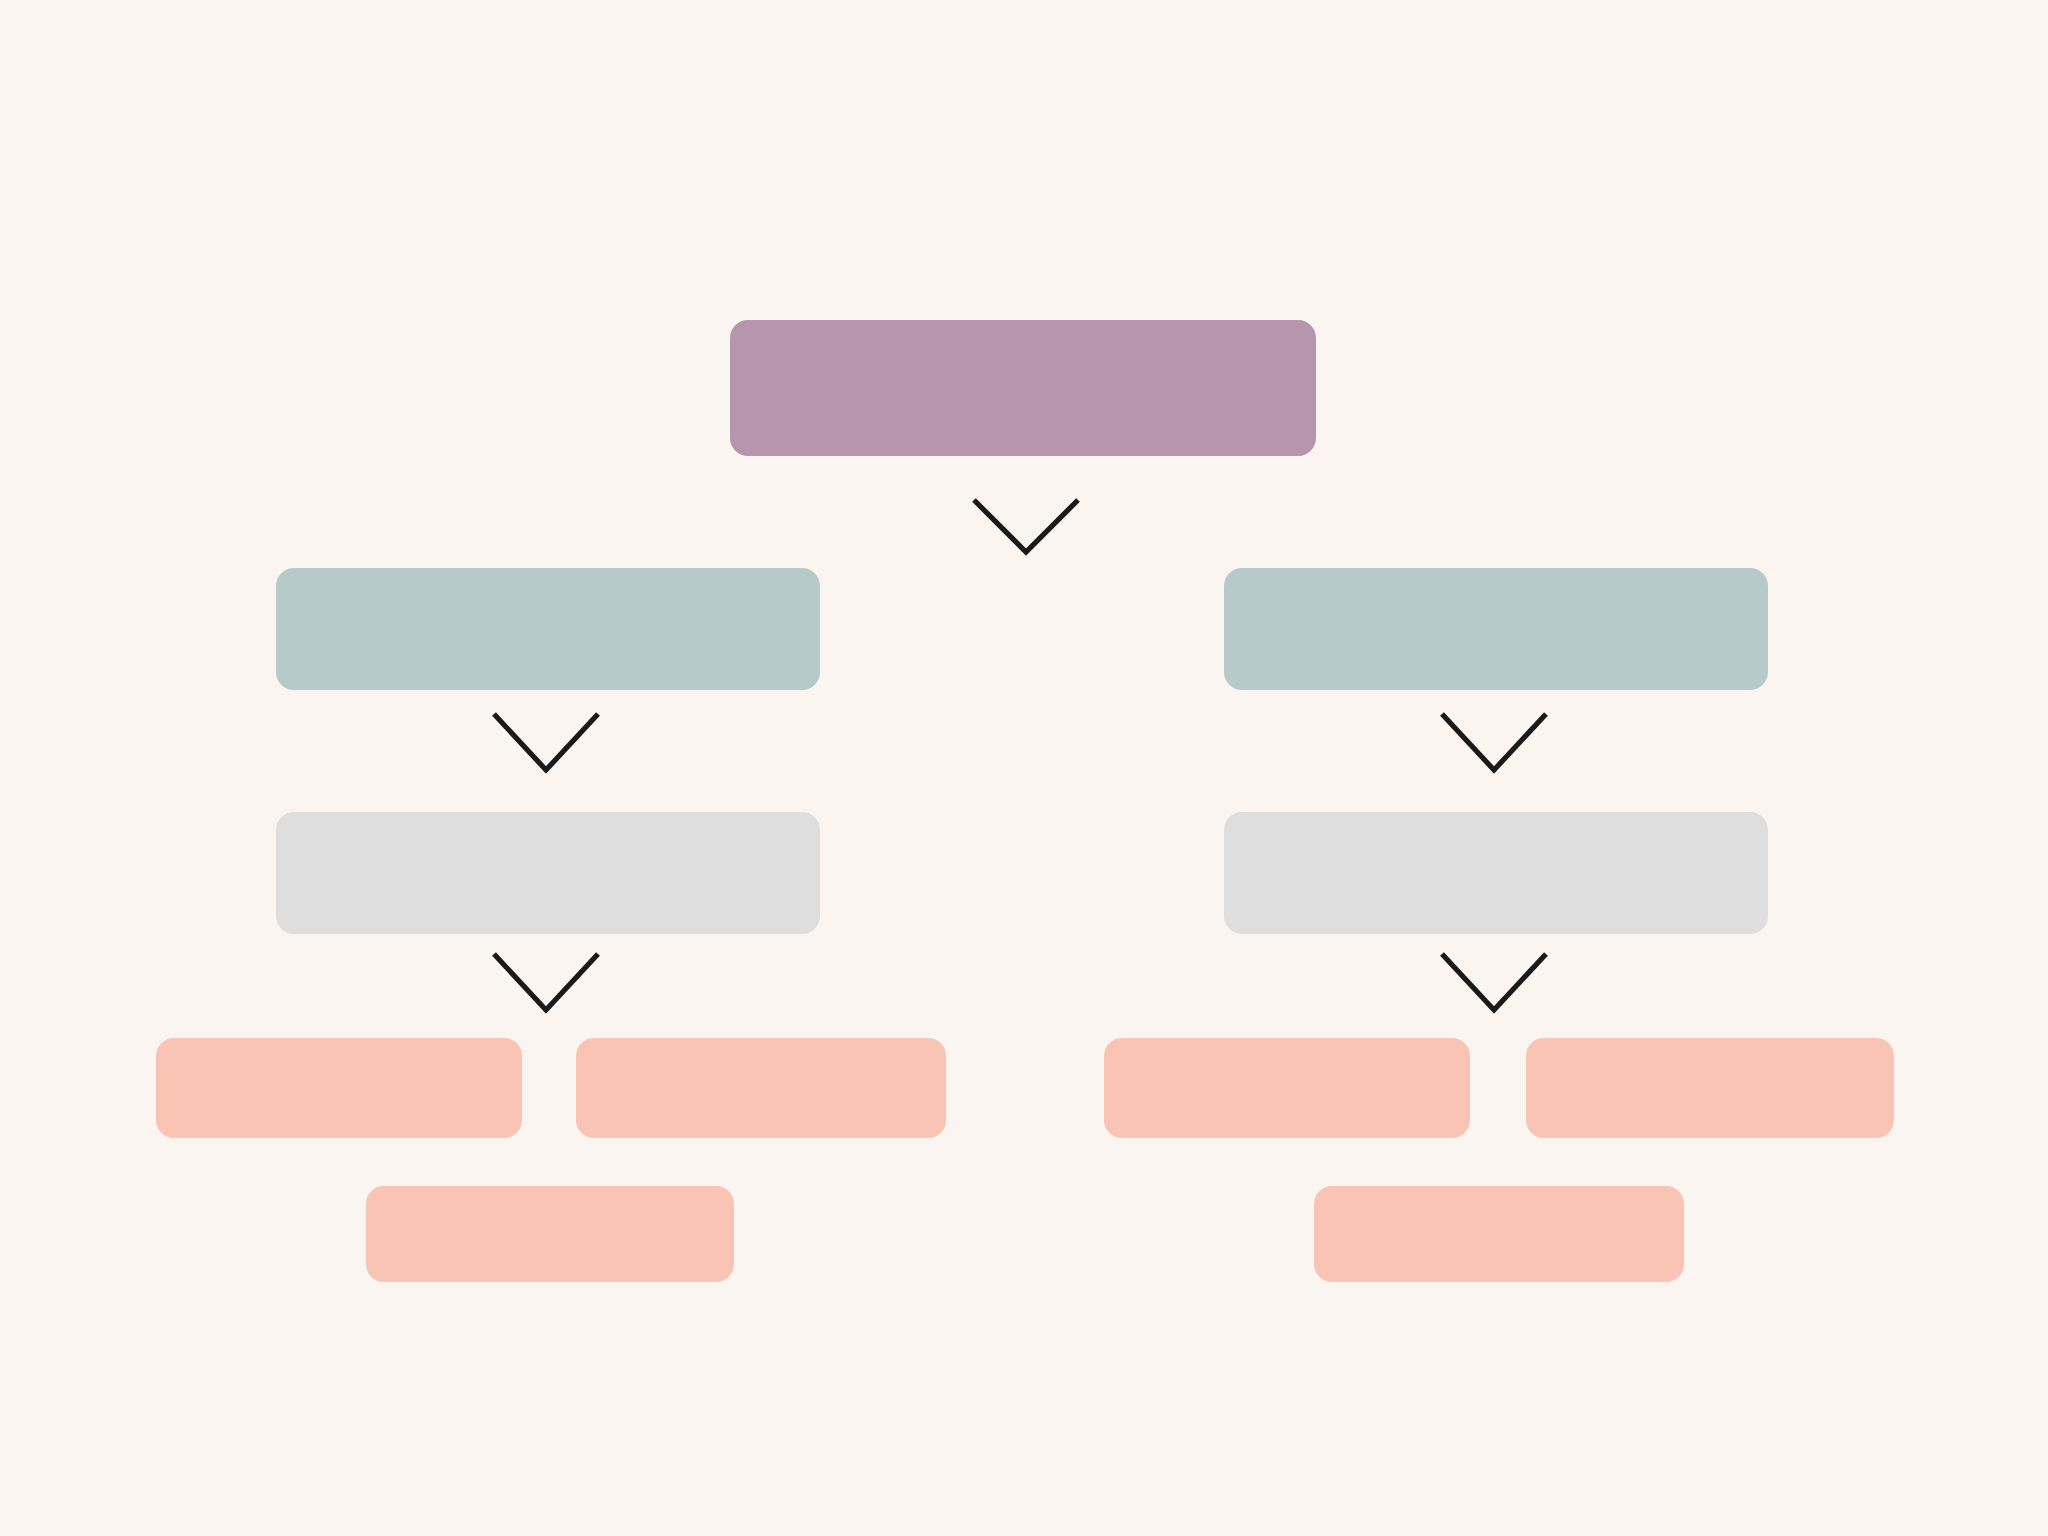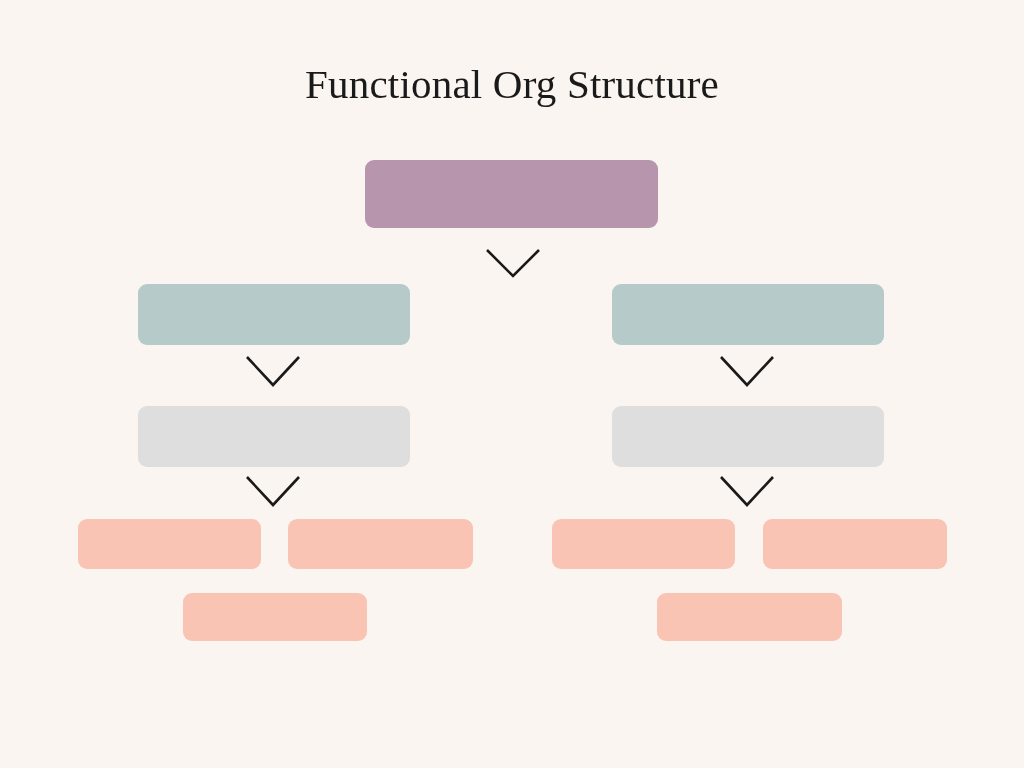--- a/index.html
+++ b/index.html
@@ -58,21 +58,20 @@
     stroke: #1A1A1A;
     stroke-linecap: butt;
     stroke-linejoin: miter;
   }
 </style>
 </head>
 <body>
 
 <div id="canvas" style="width: 1024px; height: 768px; background: rgb(250, 245, 241);">
 
-  <div id="diagram-title" style="color: rgb(26, 26, 26);">Functional Org Structure</div>
 
   <svg id="connector-layer" class="connector" width="1024" height="768" viewBox="0 0 1024 768" style="left:0; top:0;">
       <path d="M 487 250 L 513 276 L 539 250" stroke="#1A1A1A" stroke-width="2.6"></path>
       <path d="M 247 357 L 273 385 L 299 357" stroke="#1A1A1A" stroke-width="2.6"></path>
       <path d="M 721 357 L 747 385 L 773 357" stroke="#1A1A1A" stroke-width="2.6"></path>
       <path d="M 247 477 L 273 505 L 299 477" stroke="#1A1A1A" stroke-width="2.6"></path>
       <path d="M 721 477 L 747 505 L 773 477" stroke="#1A1A1A" stroke-width="2.6"></path>
     </svg>
 
   <div id="node-layer">

